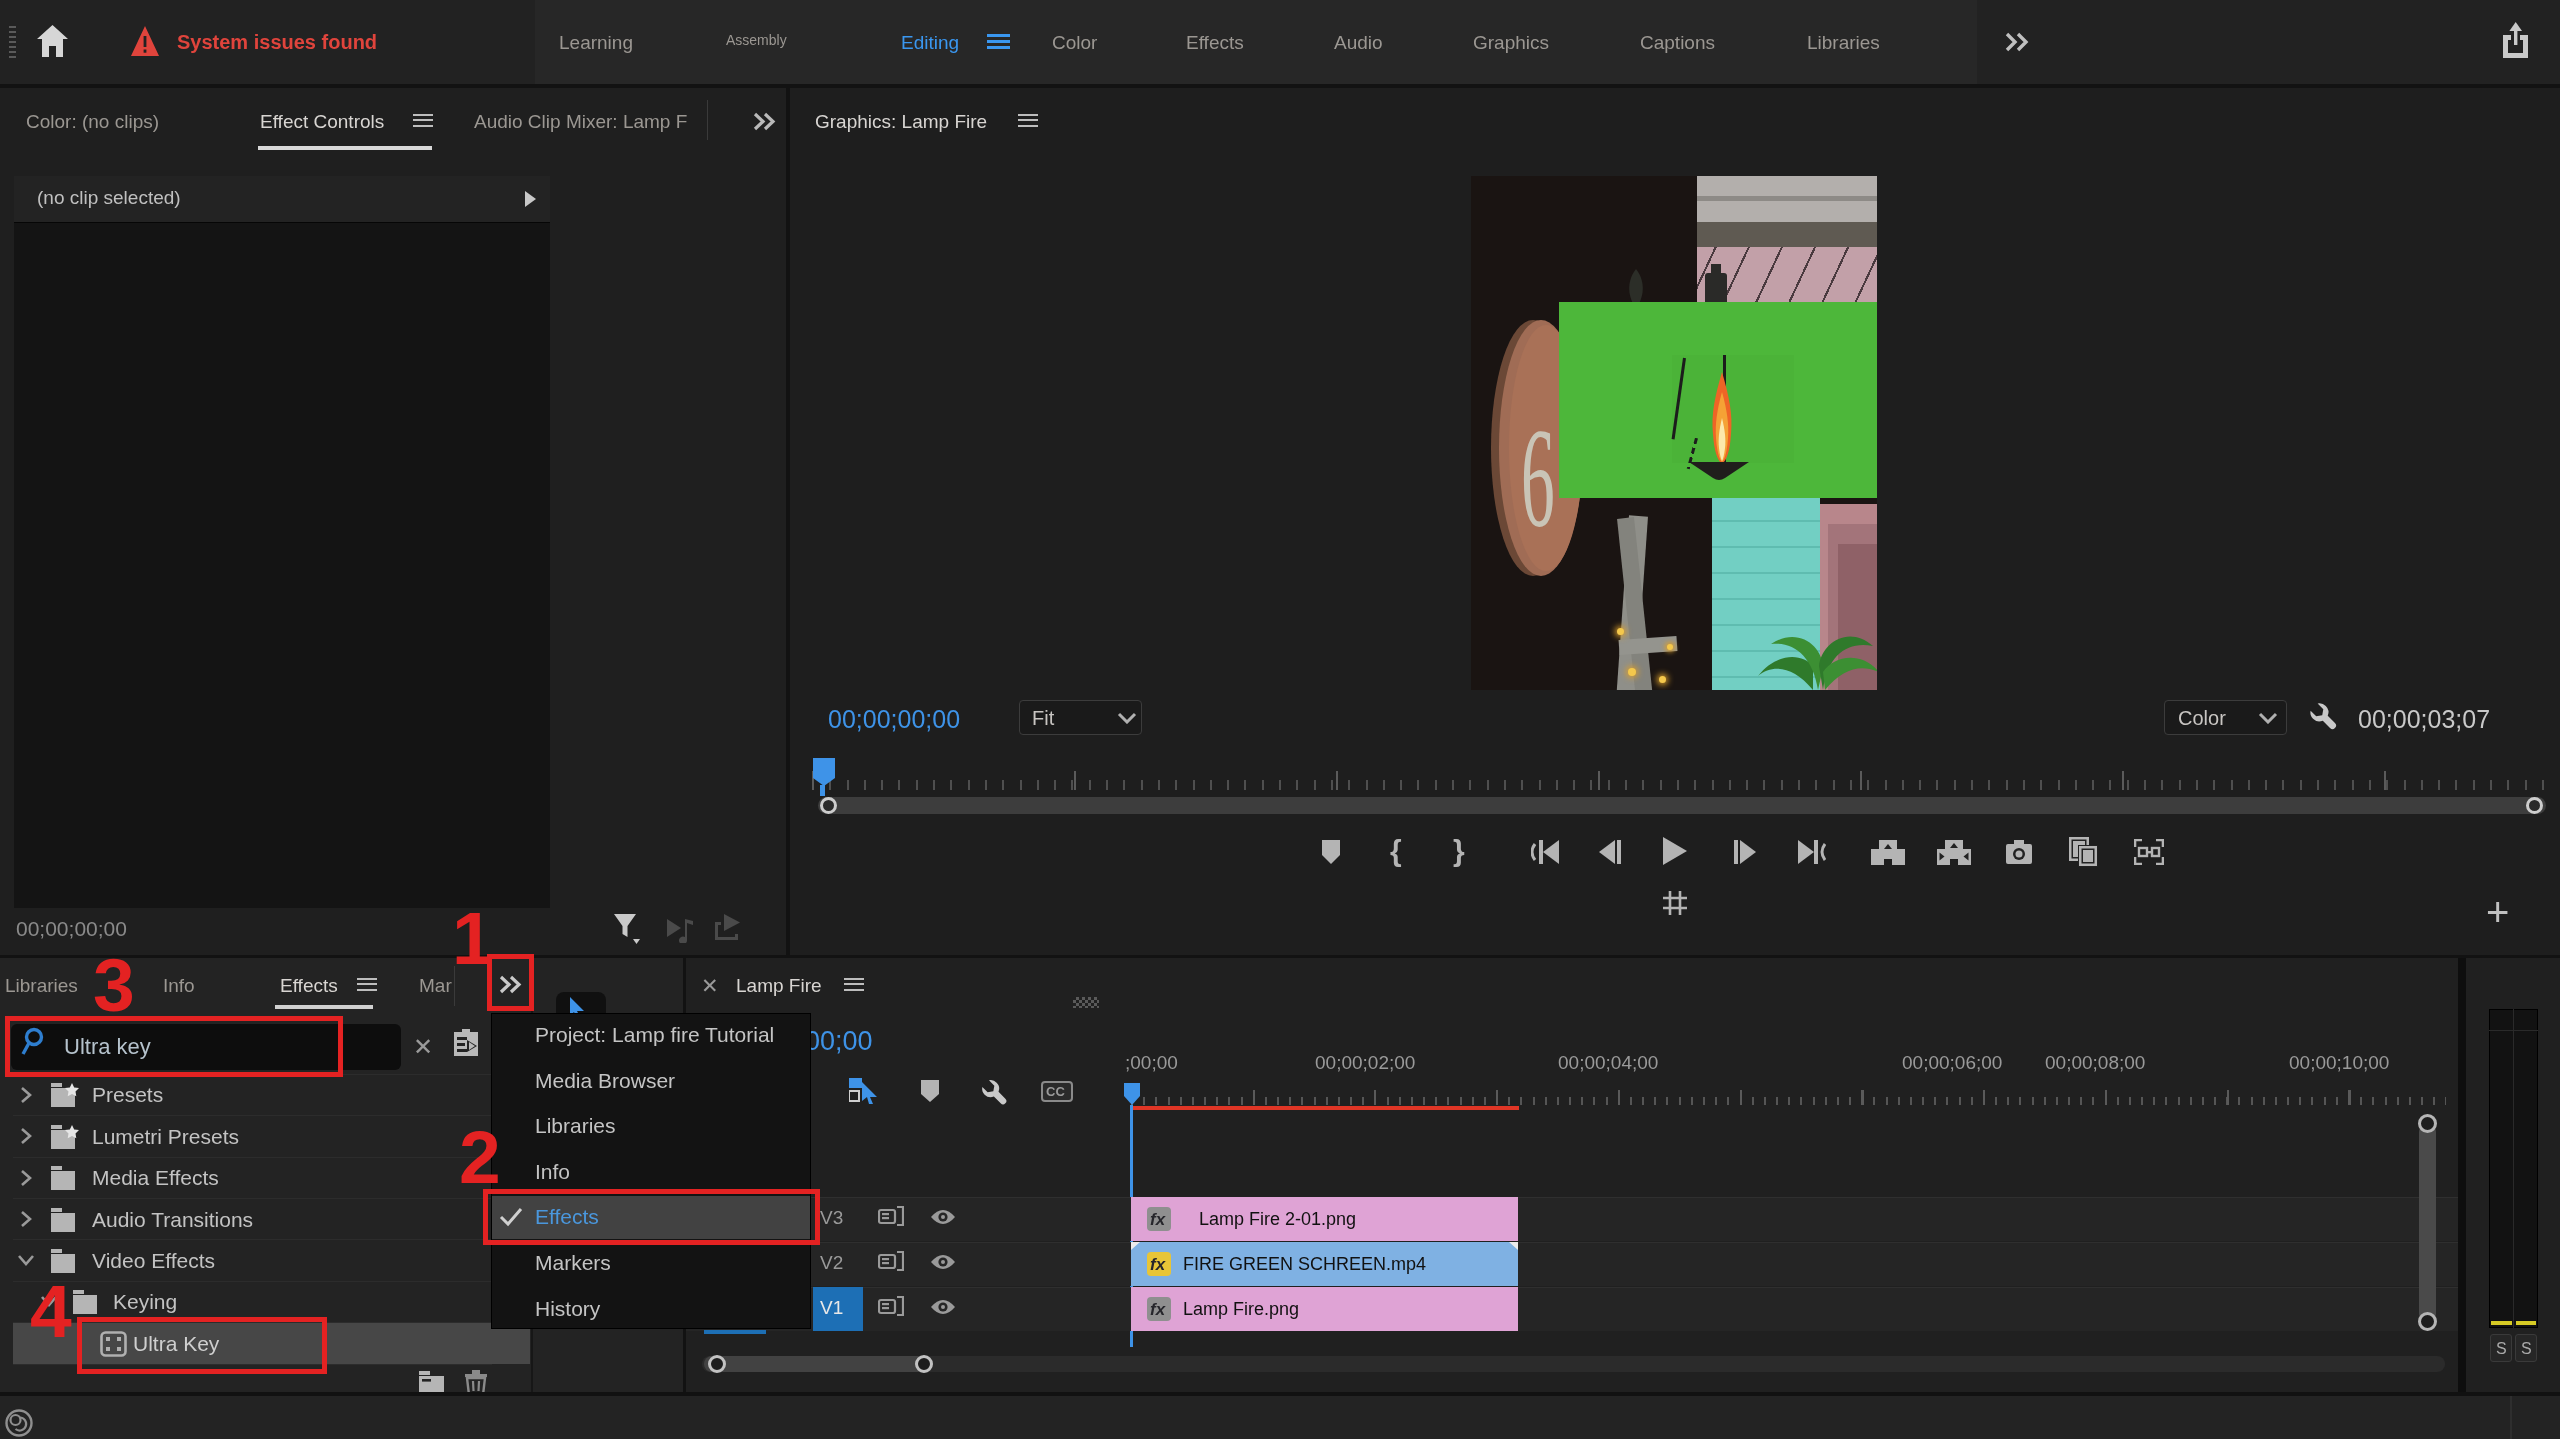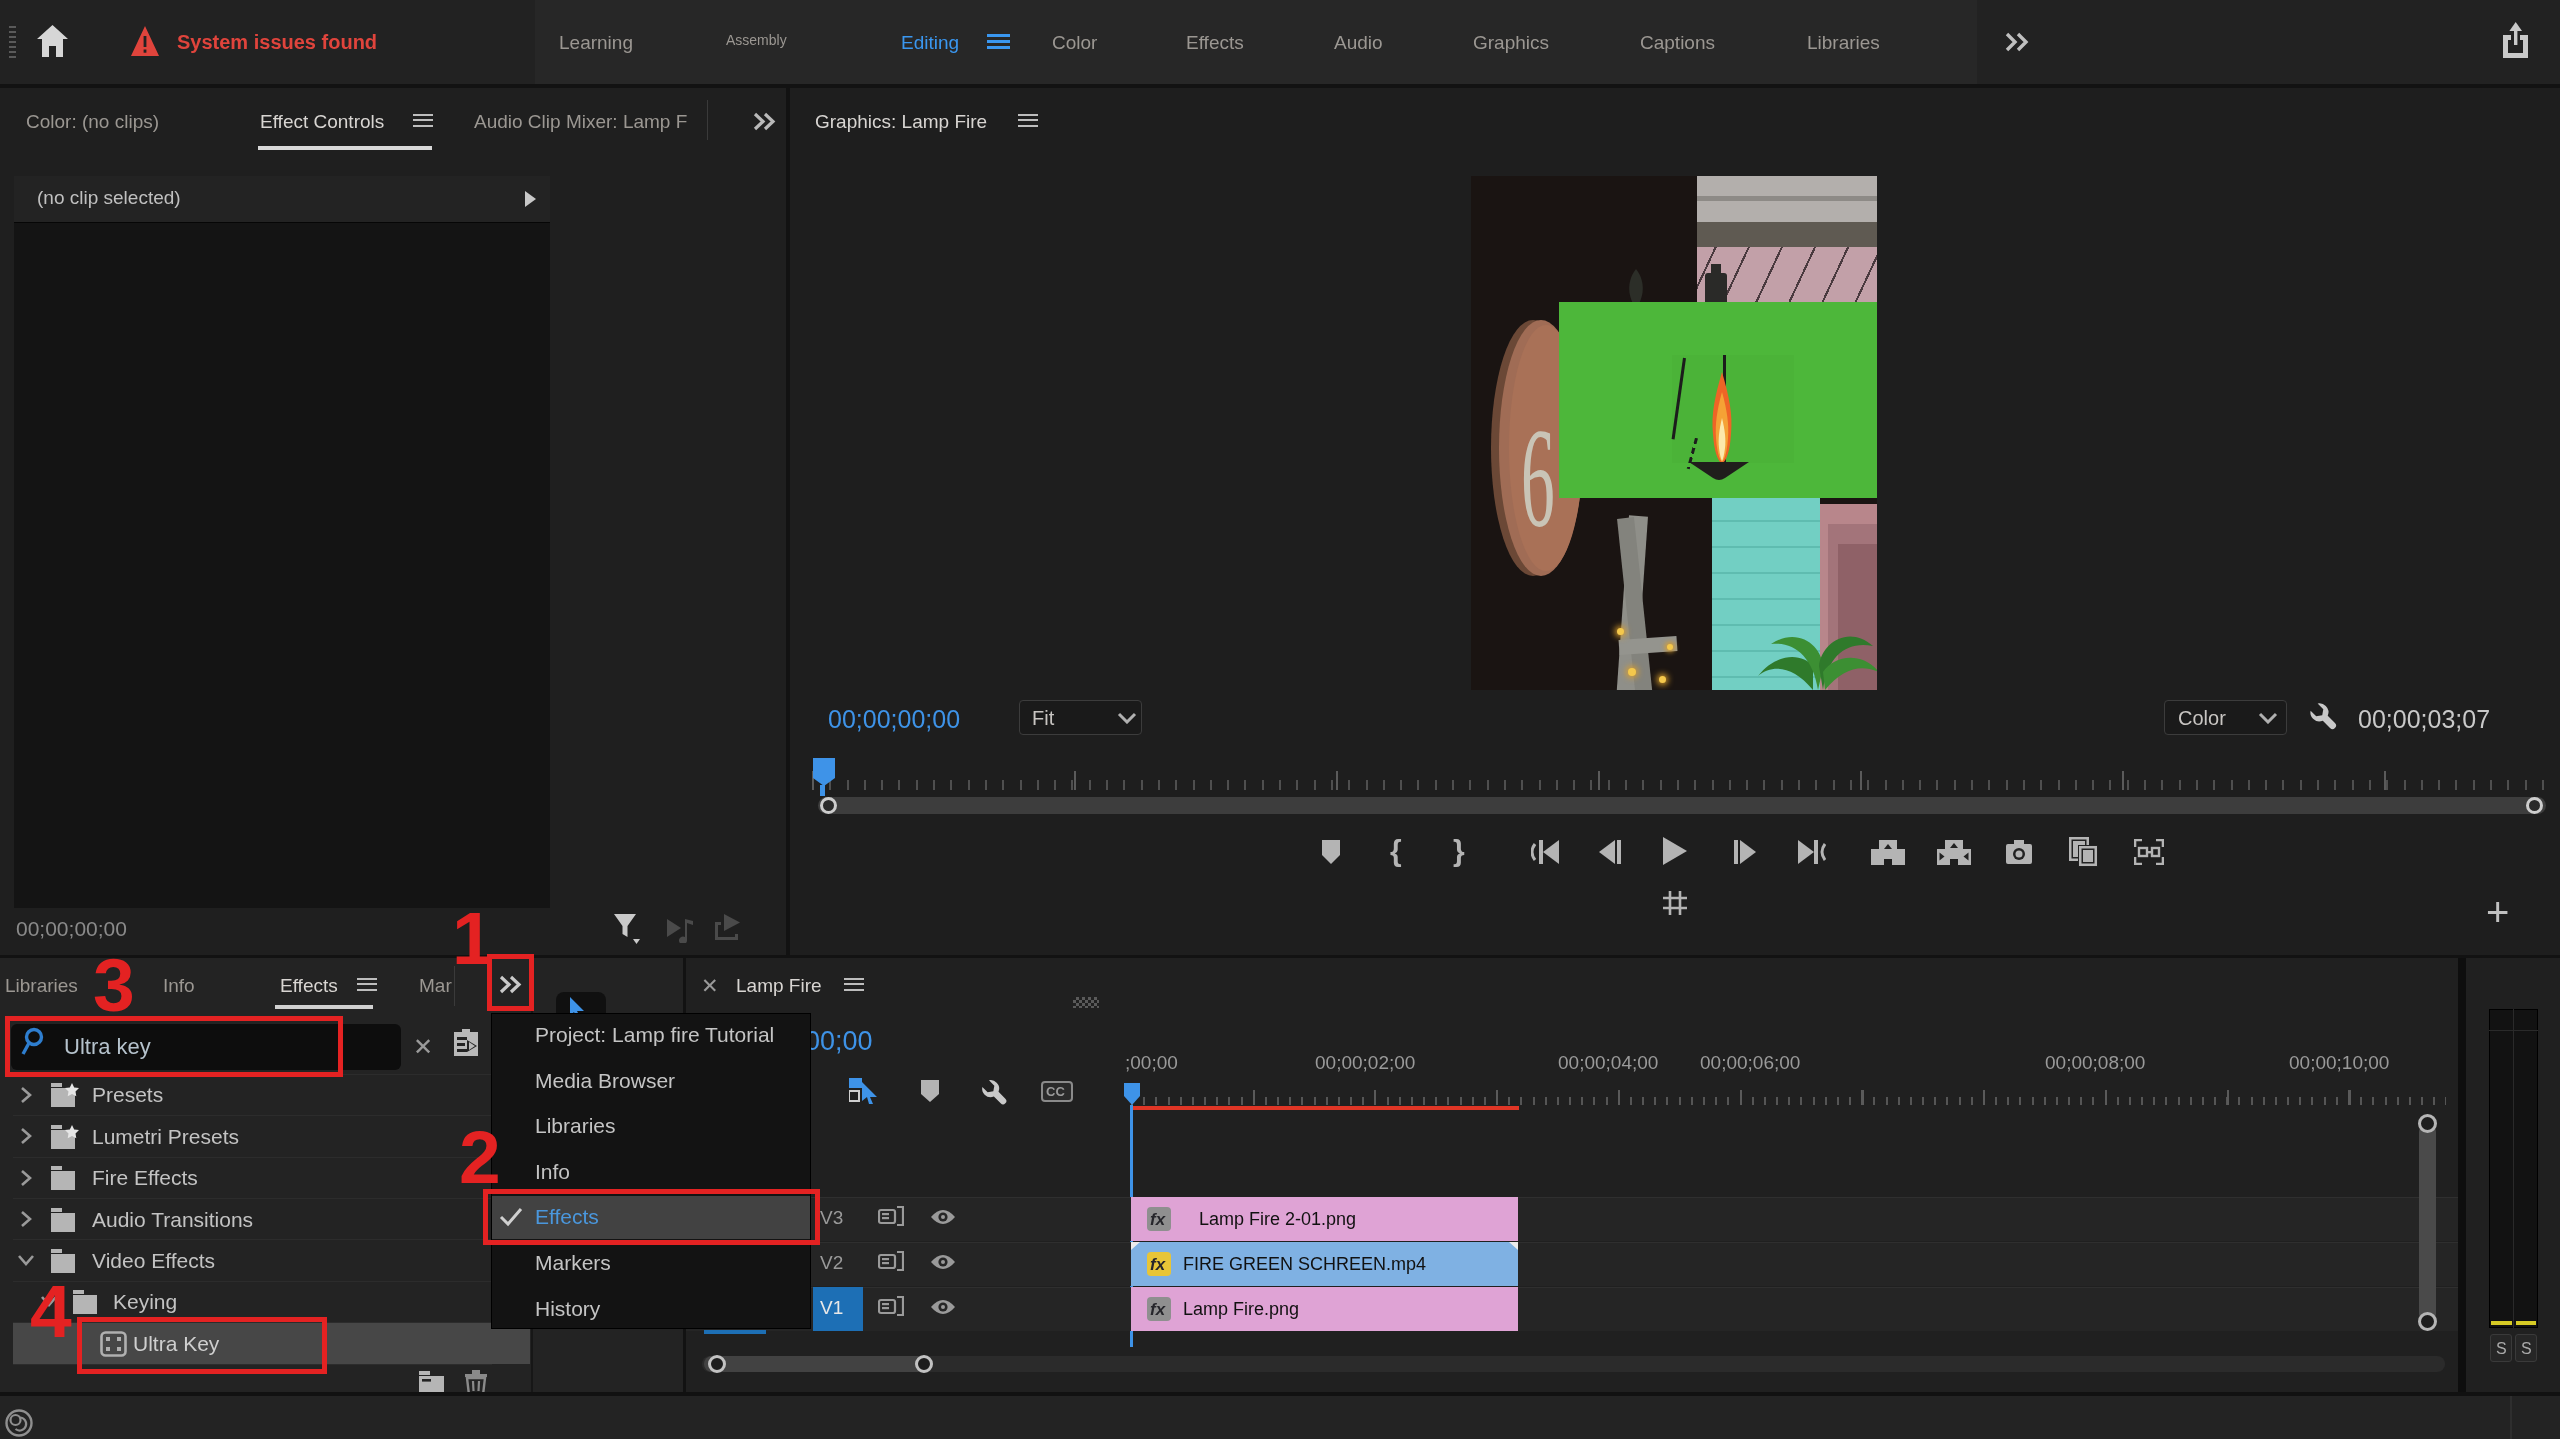--- a/index.html
+++ b/index.html
@@ -334,21 +334,21 @@
       <rect x="1" y="1" width="11" height="4" fill="#b5b5b5"></rect>
       <rect x="1" y="6" width="24" height="19" fill="#b5b5b5"></rect>
     </svg>
 <svg class="abs" style="left:72px;top:1289px" width="30" height="26" viewBox="0 0 30 26">
       <rect x="1" y="1" width="11" height="4" fill="#b5b5b5"></rect>
       <rect x="1" y="6" width="24" height="19" fill="#b5b5b5"></rect>
     </svg>
 
 <div class="tx" style="left:92px;top:1083px;font-size:21px;color:#c3c3c3">Presets</div>
 <div class="tx" style="left:92px;top:1125px;font-size:21px;color:#c3c3c3">Lumetri Presets</div>
-<div class="tx" style="left:92px;top:1166px;font-size:21px;color:#c3c3c3">Fire Effects</div>
+<div class="tx" style="left:92px;top:1166px;font-size:21px;color:#c3c3c3">Media Effects</div>
 <div class="tx" style="left:92px;top:1208px;font-size:21px;color:#c3c3c3">Audio Transitions</div>
 <div class="tx" style="left:92px;top:1249px;font-size:21px;color:#c3c3c3">Video Effects</div>
 <div class="tx" style="left:113px;top:1290px;font-size:21px;color:#c3c3c3">Keying</div>
 
 <svg class="abs" style="left:100px;top:1331px" width="27" height="26" viewBox="0 0 27 26">
       <rect x="1.5" y="1.5" width="24" height="23" rx="4" stroke="#b0b0b0" stroke-width="2.6" fill="none"></rect>
       <rect x="6" y="6" width="4" height="4" fill="#b0b0b0"></rect>
       <rect x="17" y="6" width="4" height="4" fill="#b0b0b0"></rect>
       <rect x="6" y="16" width="4" height="4" fill="#b0b0b0"></rect>
       <rect x="17" y="16" width="4" height="4" fill="#b0b0b0"></rect>
@@ -394,21 +394,21 @@
       <g transform="rotate(-45 18 18)">
         <path d="M13 4 V12 L18 15.5 L23 12 V4 A9 9 0 0 1 27 11.5 A9 9 0 0 1 21.5 19.8 L21.5 30 a3.5 3.5 0 0 1 -7 0 L14.5 19.8 A9 9 0 0 1 9 11.5 A9 9 0 0 1 13 4 Z" fill="#c9c9c9"></path>
       </g>
     </svg>
 <div class="abs" style="left:1041px;top:1081px;width:32px;height:21px;border:2px solid #8a8a8a;border-radius:4px;background:#2a2a2a"></div>
 <div class="tx" style="left:1046px;top:1084px;font-size:13px;font-weight:700;color:#9a9a9a;letter-spacing:0">CC</div>
 
 <div class="tx" style="left:1125px;top:1052px;font-size:19px;color:#9a9a9a">;00;00</div>
 <div class="tx" style="left:1315px;top:1052px;font-size:19px;color:#9a9a9a">00;00;02;00</div>
 <div class="tx" style="left:1558px;top:1052px;font-size:19px;color:#9a9a9a">00;00;04;00</div>
-<div class="tx" style="left:1700px;top:1052px;font-size:19px;color:#9a9a9a">00;00;06;00</div>
+<div class="tx" style="left:1902px;top:1052px;font-size:19px;color:#9a9a9a">00;00;06;00</div>
 <div class="tx" style="left:2045px;top:1052px;font-size:19px;color:#9a9a9a">00;00;08;00</div>
 <div class="tx" style="left:2289px;top:1052px;font-size:19px;color:#9a9a9a">00;00;10;00</div>
 
 <div class="abs" style="left:1131px;top:1097px;width:1315px;height:8px;background:repeating-linear-gradient(to right,#555 0 2px,transparent 2px 12.17px)"></div>
 <div class="abs" style="left:1131px;top:1090px;width:1315px;height:15px;background:repeating-linear-gradient(to right,#5a5a5a 0 2px,transparent 2px 121.75px)"></div>
 
 <div class="abs" style="left:1131px;top:1106px;width:388px;height:4px;background:#e03525"></div>
 
 <svg class="abs" style="left:1123px;top:1082px" width="18" height="24" viewBox="0 0 18 24">
       <path d="M1 1 H17 V14 L9 23 L1 14 Z" fill="#3e93e8"></path>

